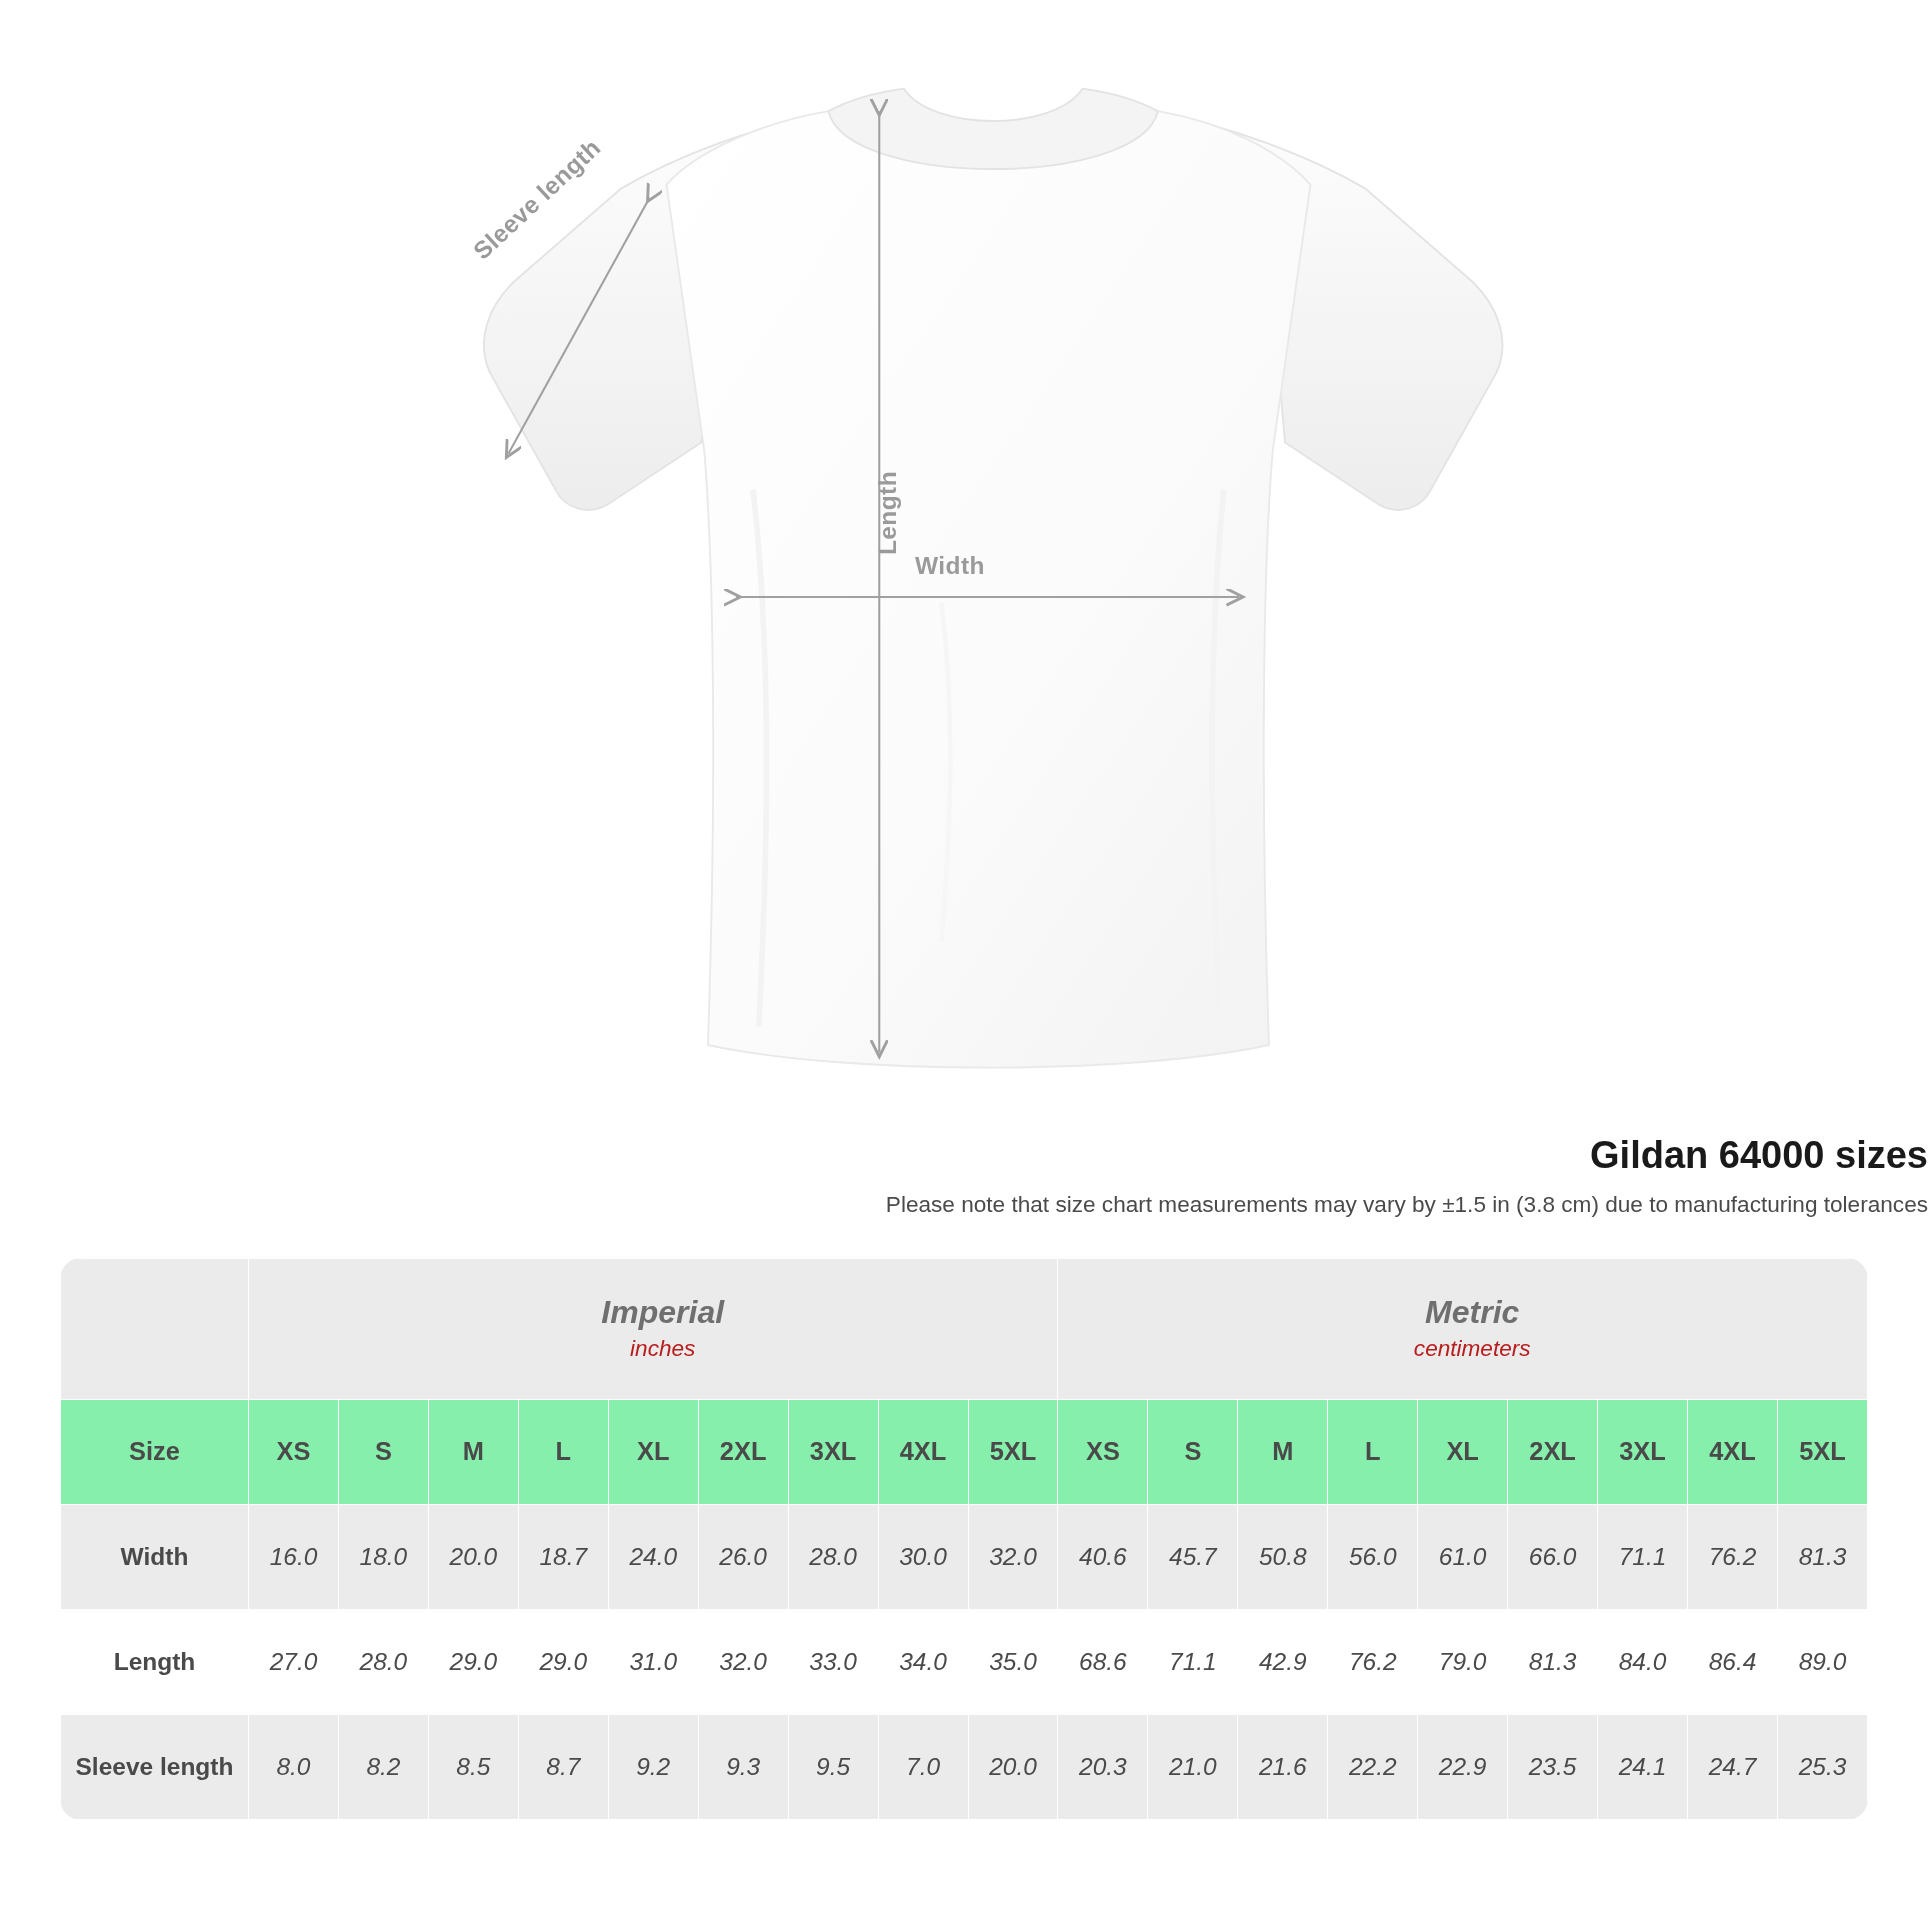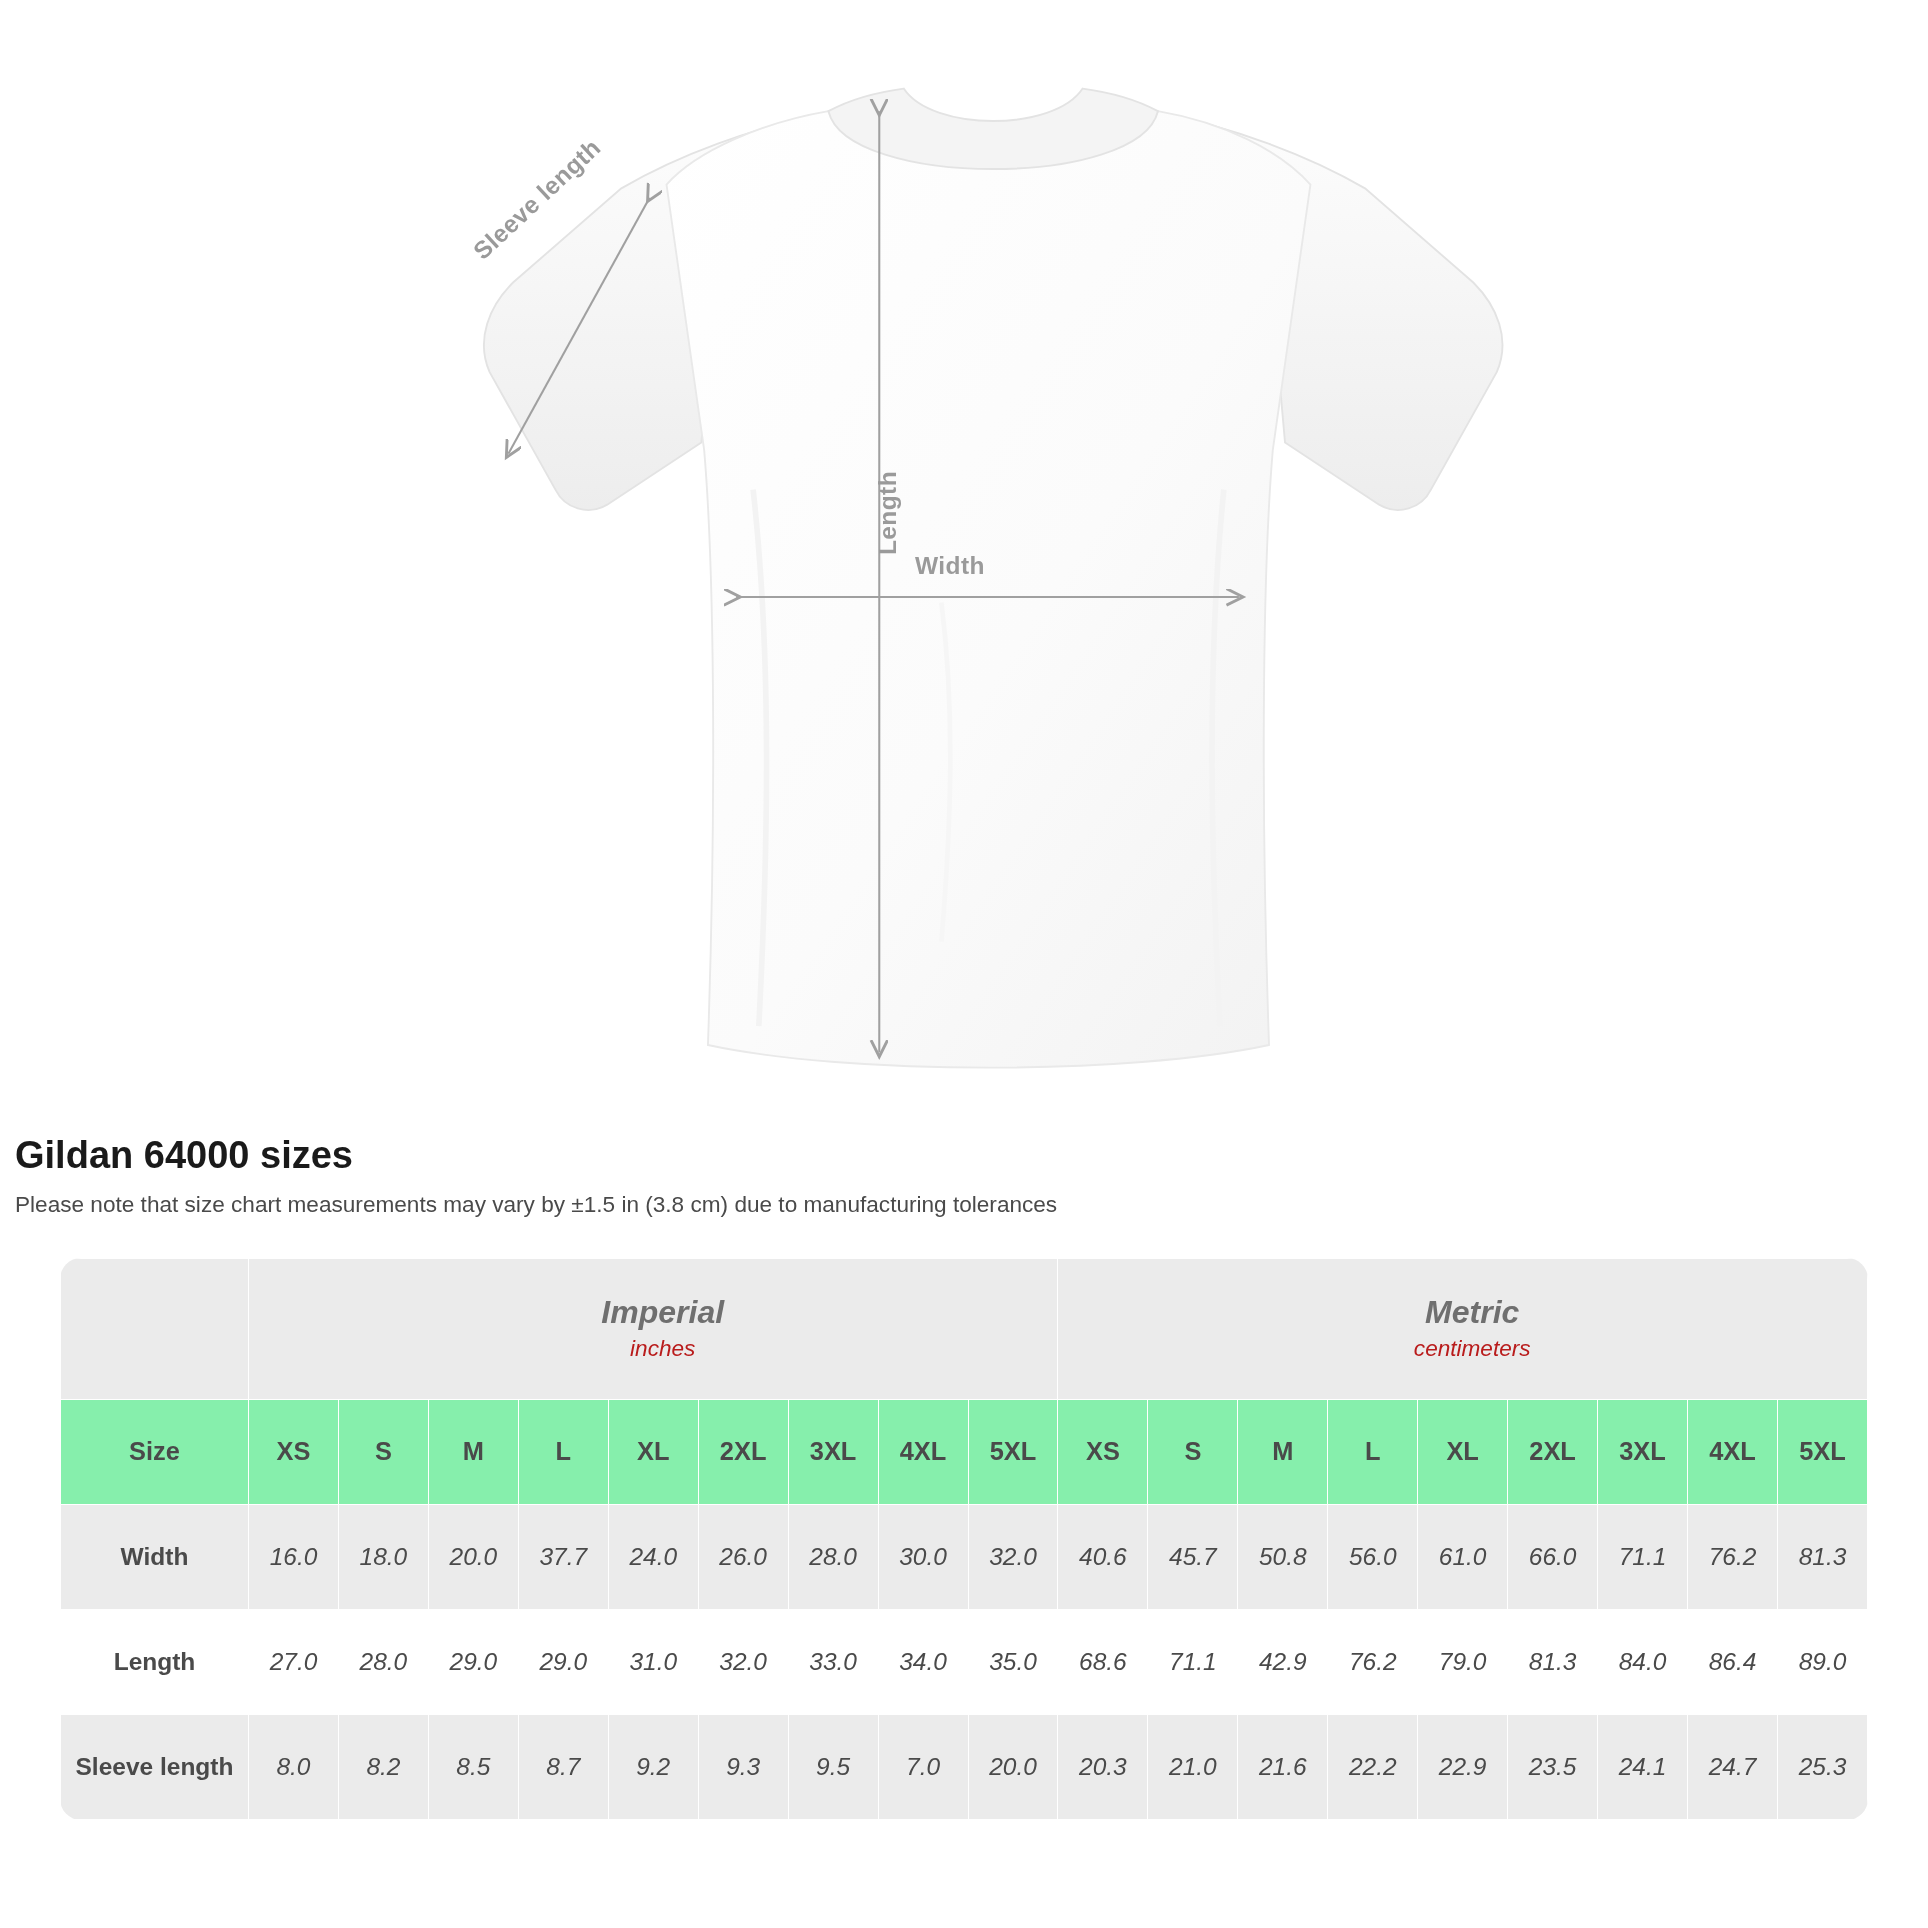--- a/index.html
+++ b/index.html
@@ -49,21 +49,21 @@
   .label-sleeve {
     left: 468px;
     top: 245px;
     transform: rotate(-43deg);
     transform-origin: left top;
     white-space: nowrap;
   }
 
   
   .title-block {
-    text-align: left;
+    text-align: right;
     margin-top: 22.6px;
     margin-left: 15px;
   }
   .chart-title {
     font-size: 38px;
     font-weight: bold;
     color: #1a1a1a;
     margin: 0 0 15px 0;
   }
   .chart-note {
@@ -273,21 +273,21 @@
             <td>2XL</td>
             <td>3XL</td>
             <td>4XL</td>
             <td>5XL</td>
           </tr>
           <tr class="row-band">
             <td class="rowlabel">Width</td>
             <td class="val">16.0</td>
             <td class="val">18.0</td>
             <td class="val">20.0</td>
-            <td class="val">37.7</td>
+            <td class="val">18.7</td>
             <td class="val">24.0</td>
             <td class="val">26.0</td>
             <td class="val">28.0</td>
             <td class="val">30.0</td>
             <td class="val">32.0</td>
             <td class="val">40.6</td>
             <td class="val">45.7</td>
             <td class="val">50.8</td>
             <td class="val">56.0</td>
             <td class="val">61.0</td>

